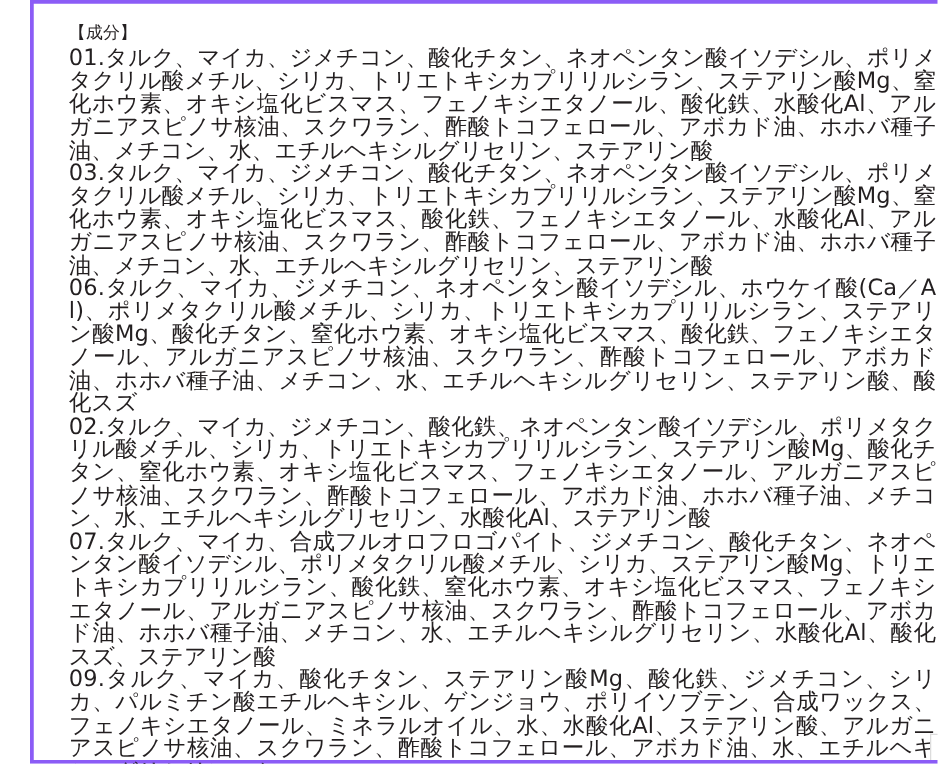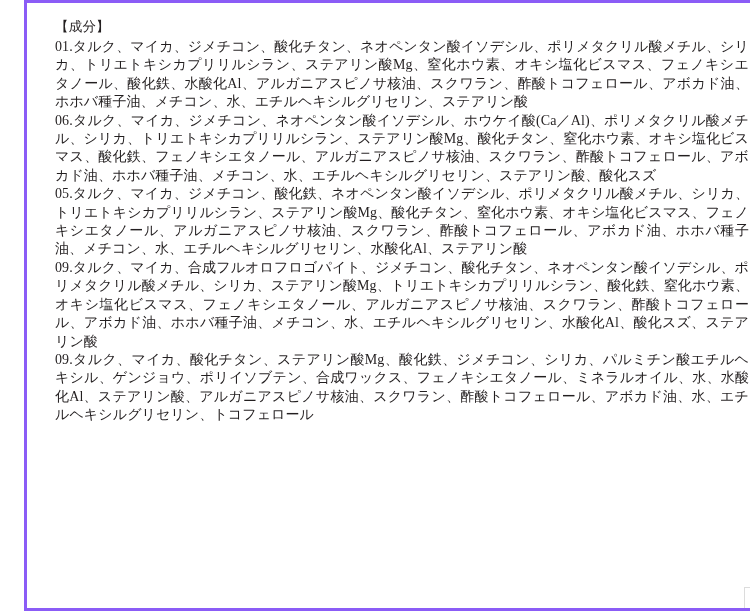--- a/index.html
+++ b/index.html
@@ -27,47 +27,47 @@
     padding: 14px 22px 0 28px;
   }
   .section-title {
     font-size: 13.5px;
     line-height: 19px;
     letter-spacing: 0.2px;
     margin: 0 0 2px 0;
     font-weight: 400;
   }
   .ingredient-block {
-    font-size: 14px;
+    font-size: 18px;
     line-height: 18.4px;
     letter-spacing: 0.1px;
     text-align: justify;
     text-justify: inter-character;
     margin: 0;
     word-break: break-all;
-    font-family: Liberation Serif, serif;
   }
   .corner-fold {
     position: absolute;
     right: 0;
     bottom: 0;
     width: 26px;
     height: 20px;
     background: #ffffff;
     border-left: 1px solid #dcdcdc;
     border-top: 1px solid #dcdcdc;
   }
 </style>
 </head>
 <body>
 
 <div class="page">
   <div class="content">
     <div class="section-title">【成分】</div>
     <div class="ingredient-block">01.タルク、マイカ、ジメチコン、酸化チタン、ネオペンタン酸イソデシル、ポリメタクリル酸メチル、シリカ、トリエトキシカプリリルシラン、ステアリン酸Mg、窒化ホウ素、オキシ塩化ビスマス、フェノキシエタノール、酸化鉄、水酸化Al、アルガニアスピノサ核油、スクワラン、酢酸トコフェロール、アボカド油、ホホバ種子油、メチコン、水、エチルヘキシルグリセリン、ステアリン酸</div>
+    <div class="ingredient-block">03.タルク、マイカ、ジメチコン、酸化チタン、ネオペンタン酸イソデシル、ポリメタクリル酸メチル、シリカ、トリエトキシカプリリルシラン、ステアリン酸Mg、窒化ホウ素、オキシ塩化ビスマス、酸化鉄、フェノキシエタノール、水酸化Al、アルガニアスピノサ核油、スクワラン、酢酸トコフェロール、アボカド油、ホホバ種子油、メチコン、水、エチルヘキシルグリセリン、ステアリン酸</div>
     <div class="ingredient-block">06.タルク、マイカ、ジメチコン、ネオペンタン酸イソデシル、ホウケイ酸(Ca／Al)、ポリメタクリル酸メチル、シリカ、トリエトキシカプリリルシラン、ステアリン酸Mg、酸化チタン、窒化ホウ素、オキシ塩化ビスマス、酸化鉄、フェノキシエタノール、アルガニアスピノサ核油、スクワラン、酢酸トコフェロール、アボカド油、ホホバ種子油、メチコン、水、エチルヘキシルグリセリン、ステアリン酸、酸化スズ</div>
-    <div class="ingredient-block">05.タルク、マイカ、ジメチコン、酸化鉄、ネオペンタン酸イソデシル、ポリメタクリル酸メチル、シリカ、トリエトキシカプリリルシラン、ステアリン酸Mg、酸化チタン、窒化ホウ素、オキシ塩化ビスマス、フェノキシエタノール、アルガニアスピノサ核油、スクワラン、酢酸トコフェロール、アボカド油、ホホバ種子油、メチコン、水、エチルヘキシルグリセリン、水酸化Al、ステアリン酸</div>
-    <div class="ingredient-block">09.タルク、マイカ、合成フルオロフロゴパイト、ジメチコン、酸化チタン、ネオペンタン酸イソデシル、ポリメタクリル酸メチル、シリカ、ステアリン酸Mg、トリエトキシカプリリルシラン、酸化鉄、窒化ホウ素、オキシ塩化ビスマス、フェノキシエタノール、アルガニアスピノサ核油、スクワラン、酢酸トコフェロール、アボカド油、ホホバ種子油、メチコン、水、エチルヘキシルグリセリン、水酸化Al、酸化スズ、ステアリン酸</div>
+    <div class="ingredient-block">02.タルク、マイカ、ジメチコン、酸化鉄、ネオペンタン酸イソデシル、ポリメタクリル酸メチル、シリカ、トリエトキシカプリリルシラン、ステアリン酸Mg、酸化チタン、窒化ホウ素、オキシ塩化ビスマス、フェノキシエタノール、アルガニアスピノサ核油、スクワラン、酢酸トコフェロール、アボカド油、ホホバ種子油、メチコン、水、エチルヘキシルグリセリン、水酸化Al、ステアリン酸</div>
+    <div class="ingredient-block">07.タルク、マイカ、合成フルオロフロゴパイト、ジメチコン、酸化チタン、ネオペンタン酸イソデシル、ポリメタクリル酸メチル、シリカ、ステアリン酸Mg、トリエトキシカプリリルシラン、酸化鉄、窒化ホウ素、オキシ塩化ビスマス、フェノキシエタノール、アルガニアスピノサ核油、スクワラン、酢酸トコフェロール、アボカド油、ホホバ種子油、メチコン、水、エチルヘキシルグリセリン、水酸化Al、酸化スズ、ステアリン酸</div>
     <div class="ingredient-block">09.タルク、マイカ、酸化チタン、ステアリン酸Mg、酸化鉄、ジメチコン、シリカ、パルミチン酸エチルヘキシル、ゲンジョウ、ポリイソブテン、合成ワックス、フェノキシエタノール、ミネラルオイル、水、水酸化Al、ステアリン酸、アルガニアスピノサ核油、スクワラン、酢酸トコフェロール、アボカド油、水、エチルヘキシルグリセリン、トコフェロール</div>
 
   </div>
   <div class="corner-fold"></div>
 </div>
 
 </body></html>

